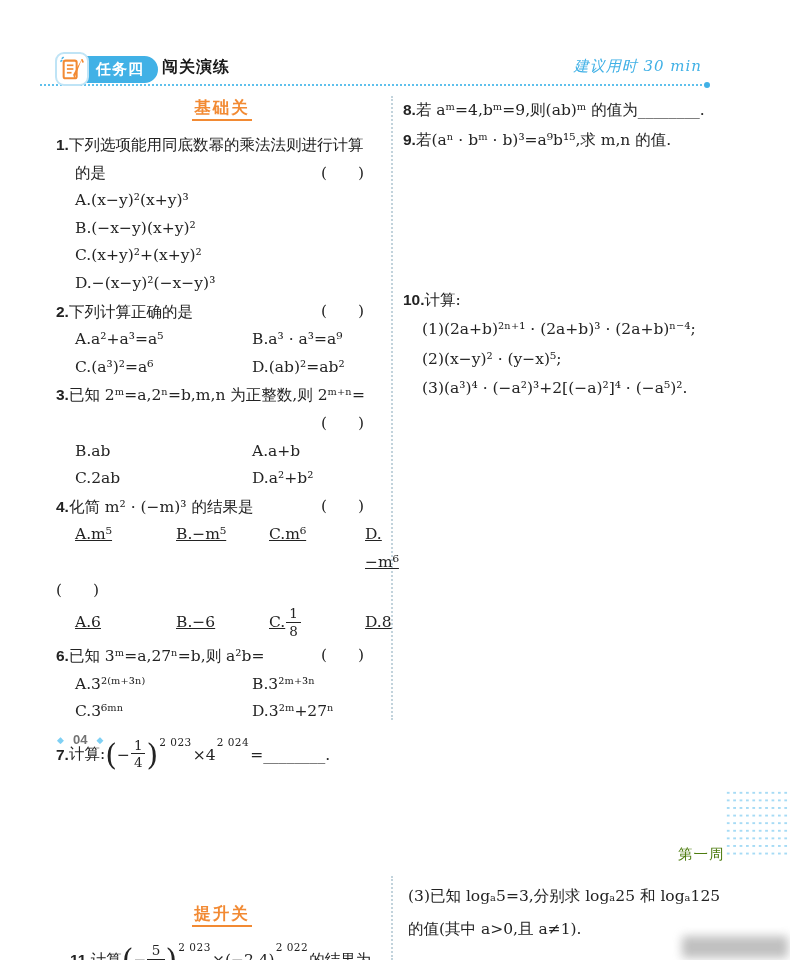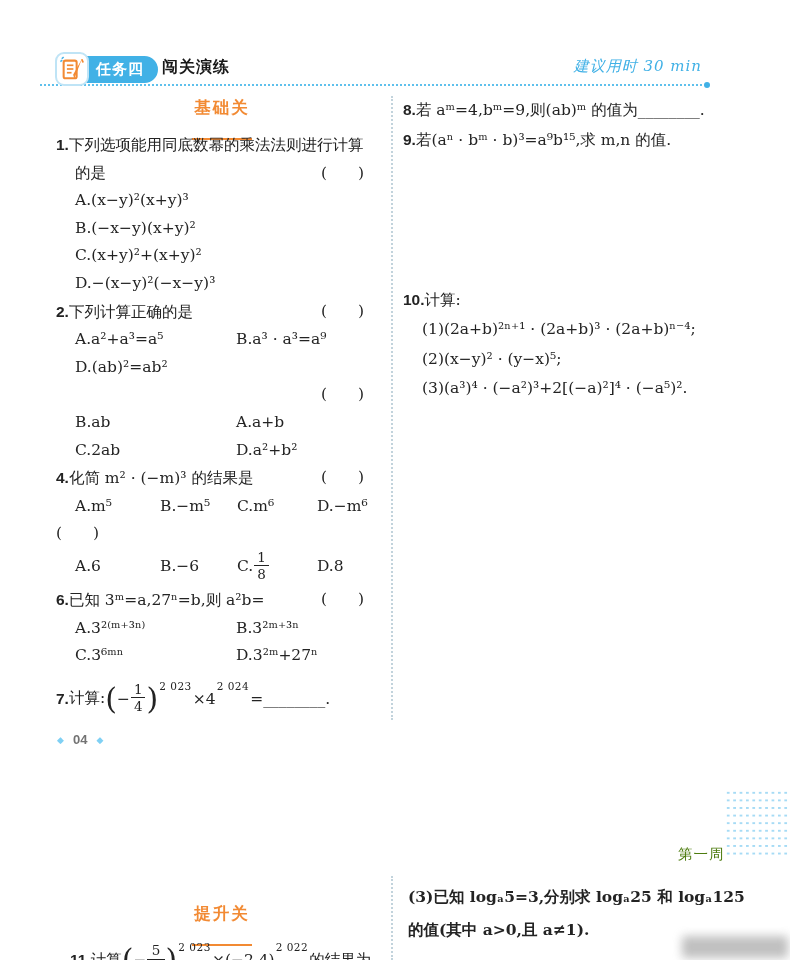--- a/index.html
+++ b/index.html
@@ -30,28 +30,28 @@
   .vdiv.one { top:96px;  height:624px; }
   .vdiv.two { top:876px; height:84px;  }
 
   
   .colL { position:absolute; left:56px;  top:95px; width:332px; }
   .colR { position:absolute; left:403px; top:95px; width:350px; }
   .row  { line-height:27.6px; }
   .pnum { font-family:"Liberation Sans",sans-serif; font-weight:bold; font-style:normal; }
   .flexsb { display:flex; justify-content:space-between; }
   .bracket { margin-right:24px; }
-  .ind { padding-left:19px; }
+  .ind { padding-left:19px;gap:16px; }
   .grid2 { display:grid; grid-template-columns:161px 1fr; }
-  .grid4 { display:grid; grid-template-columns:85px 77px 80px auto; }
+  .grid4 { display:grid; grid-template-columns:85px 77px 80px auto;text-decoration:underline; }
 
   .sec-title { text-align:center; height:36px; padding-top:2px; }
   .sec-title span { display:inline-block; color:#f28a33; font-family:"Liberation Sans",sans-serif;
                     font-weight:bold; font-size:16.5px; letter-spacing:2px;
-                    border-bottom:2.5px solid #f28a33; padding:0 2px 19px; }
+                    border-bottom:2.5px solid #f28a33; padding:0 2px 0; }
 
   
   .frac { display:inline-block; vertical-align:middle; text-align:center; line-height:1.08;
           font-size:13.5px; margin:0 1px; position:relative; top:-1px; }
   .frac .fn { display:block; border-bottom:1.4px solid #232323; padding:0 3px 1px; }
   .frac .fd { display:block; padding-top:1px; }
   .bigp { font-size:30px; font-weight:300; vertical-align:-5px; line-height:1; }
   .bexp { font-size:10.5px; position:relative; top:-13px; letter-spacing:0.5px;
           margin:0 1px 0 1px; }
   .tall { height:46px; display:flex; align-items:center; }
@@ -62,21 +62,21 @@
   .pageno .dia { color:#7fd0f4; font-size:9px; font-family:"DejaVu Sans",sans-serif; }
   .pageno .num { font-family:"Liberation Sans",sans-serif; font-weight:bold; font-size:13px;
                  margin:0 9px; color:#737373; }
   .dotgrid { position:absolute; left:725px; top:789px; width:64px; height:68px;
              background-image:radial-gradient(circle,#a6dbf5 1.2px,transparent 1.4px);
              background-size:6.4px 7.6px; }
   .week { position:absolute; left:678px; top:845px; font-size:14.5px; letter-spacing:1px;
           color:#4d7c0f; }
   .colL2 { position:absolute; left:56px;  top:877px; width:332px;margin-top:24px; }
   .colR2 { position:absolute; left:408px; top:880px; width:360px; }
-  .colR2 .row { line-height:33px;font-weight:bold; }
+  .colR2 .row { line-height:33px; }
   .blurpatch { position:absolute; left:682px; top:936px; width:106px; height:22px;
                background:#8d8d8d; filter:blur(5px); opacity:0.55; border-radius:2px; }
 </style>
 </head>
 <body>
 
 <div class="page">
 
   <div class="hdr-iconbox">
     <svg width="26" height="26" viewBox="0 0 28 28">
@@ -120,25 +120,27 @@
     <div>
       <div class="row flexsb">
           <span><b class="pnum">2.</b><span>下列计算正确的是</span></span>
           <span class="bracket">(　　)</span>
         </div>
       <div class="row grid2 ind">
           <span>A.a²+a³=a⁵</span>
           <span>B.a³ · a³=a⁹</span>
         </div>
       <div class="row grid2 ind">
+          <span>C.(a³)²=a⁶</span>
           <span>D.(ab)²=ab²</span>
         </div>
     </div>
 
     <div>
+      <div class="row"><b class="pnum">3.</b><span>已知 2ᵐ=a,2ⁿ=b,m,n 为正整数,则 2ᵐ⁺ⁿ=</span></div>
       <div class="row" style="text-align:right;"><span class="bracket">(　　)</span></div>
       <div class="row grid2 ind">
           <span>B.ab</span>
           <span>A.a+b</span>
         </div>
       <div class="row grid2 ind">
           <span>C.2ab</span>
           <span>D.a²+b²</span>
         </div>
     </div>

